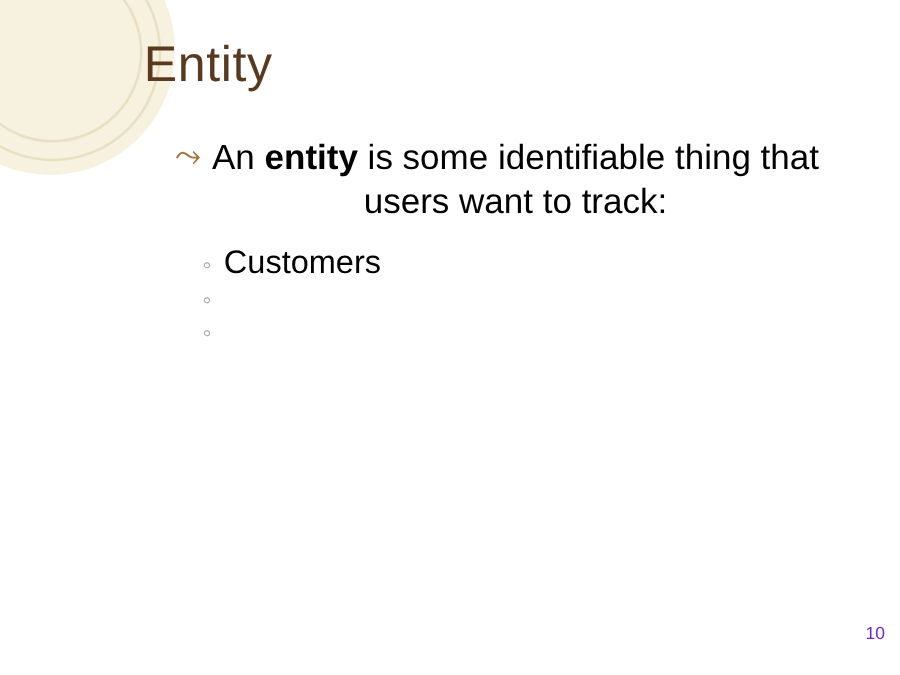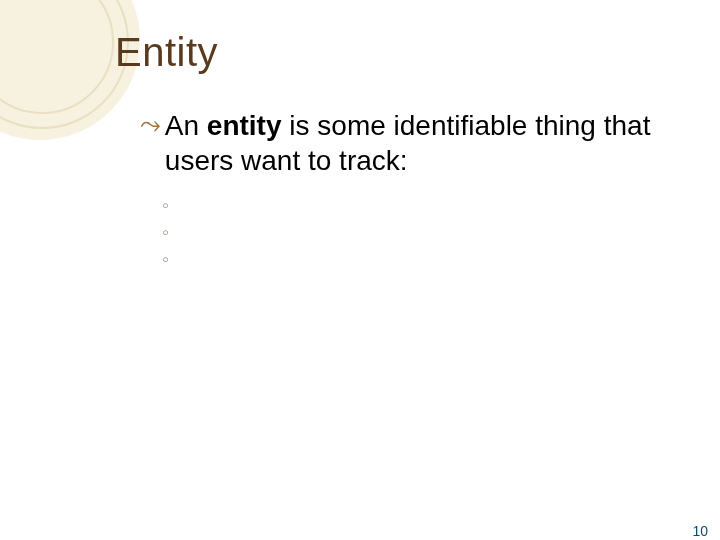--- a/index.html
+++ b/index.html
@@ -26,20 +26,21 @@
     border-radius: 50%;
   }
   .deco .r1 { width: 140px; height: 140px; top: 40px; left: 40px; }
   .deco .r2 { width: 170px; height: 170px; top: 25px; left: 25px; }
   .deco .r3 { width: 200px; height: 200px; top: 10px; left: 10px; background: #f7f1df; border: none; }
   .slide {
     position: relative;
     width: 100%;
     height: 100%;
     box-sizing: border-box;
+    text-align: center;
   }
   .title {
     position: absolute;
     top: 30px;
     left: 115px;
     font-size: 40px;
     color: #5a3a1e;
     font-weight: 400;
     letter-spacing: 0.5px;
   }
@@ -76,24 +77,24 @@
     display: flex;
     align-items: baseline;
   }
   .sub-mark {
     color: #a69c8f;
     margin-right: 10px;
     font-size: 20px;
   }
   .pagenum {
     position: absolute;
-    bottom: 1px;
+    bottom: 26px;
     right: 12px;
     font-size: 14px;
-    color: #0c4a6e;
+    color: #6d28d9;
   }
 </style>
 </head>
 <body>
 
 <div class="slide">
 
   <div class="deco">
     <div class="ring r3"></div>
     <div class="ring r2"></div>
@@ -105,20 +106,21 @@
   <div class="body">
     <div class="bullet-row">
       <span class="bullet-icon">⤳</span>
       <span class="bullet-text-wrap">
         <span>An </span><span class="bold">entity</span><span> is some identifiable thing that users want to track:</span>
       </span>
     </div>
     <div class="sublist">
       <div class="sub-row">
         <span class="sub-mark">◦</span>
+        <span>Customers</span>
       </div>
       <div class="sub-row">
         <span class="sub-mark">◦</span>
       </div>
       <div class="sub-row">
         <span class="sub-mark">◦</span>
       </div>
     </div>
   </div>
 

